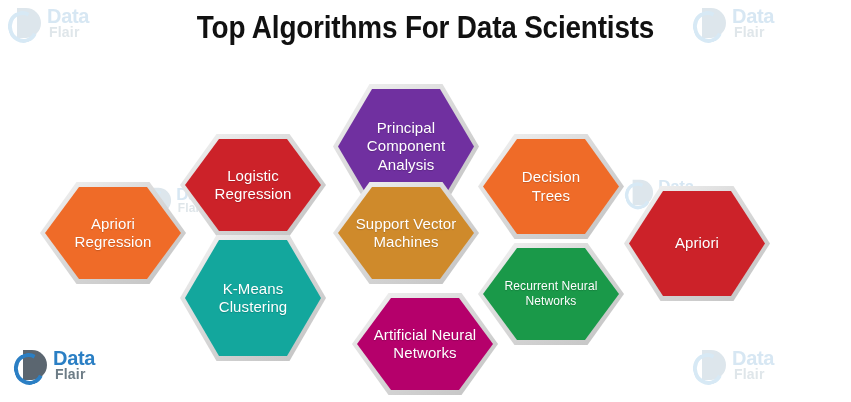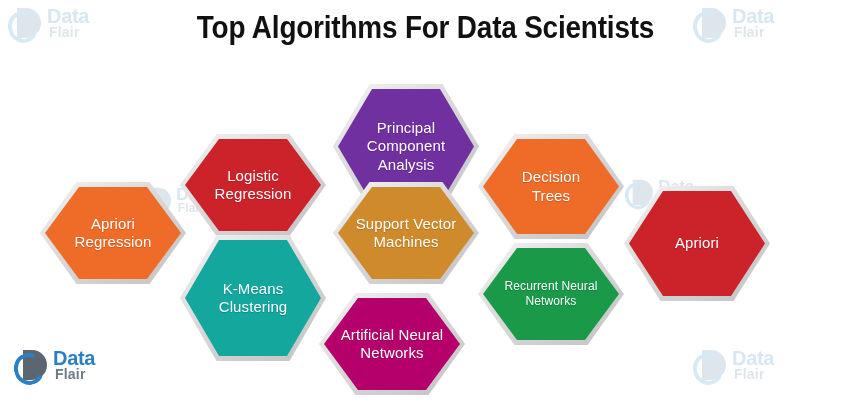--- a/index.html
+++ b/index.html
@@ -226,21 +226,21 @@
 Component
 Analysis</div>
         </div>
       </div>
       <div class="hex" style="left: 333px; top: 182px; width: 146px; height: 102px;">
         <div class="hex-inner" style="background: rgb(207, 138, 43);">
           <div class="hex-label">Support Vector
 Machines</div>
         </div>
       </div>
-      <div class="hex" style="left: 319px; top: 293px; width: 146px; height: 102px;">
+      <div class="hex" style="left: 352px; top: 293px; width: 146px; height: 102px;">
         <div class="hex-inner" style="background: rgb(181, 0, 107);">
           <div class="hex-label">Artificial Neural
 Networks</div>
         </div>
       </div>
       <div class="hex" style="left: 478px; top: 134px; width: 146px; height: 105px;">
         <div class="hex-inner" style="background: rgb(239, 107, 40);">
           <div class="hex-label">Decision
 Trees</div>
         </div>

